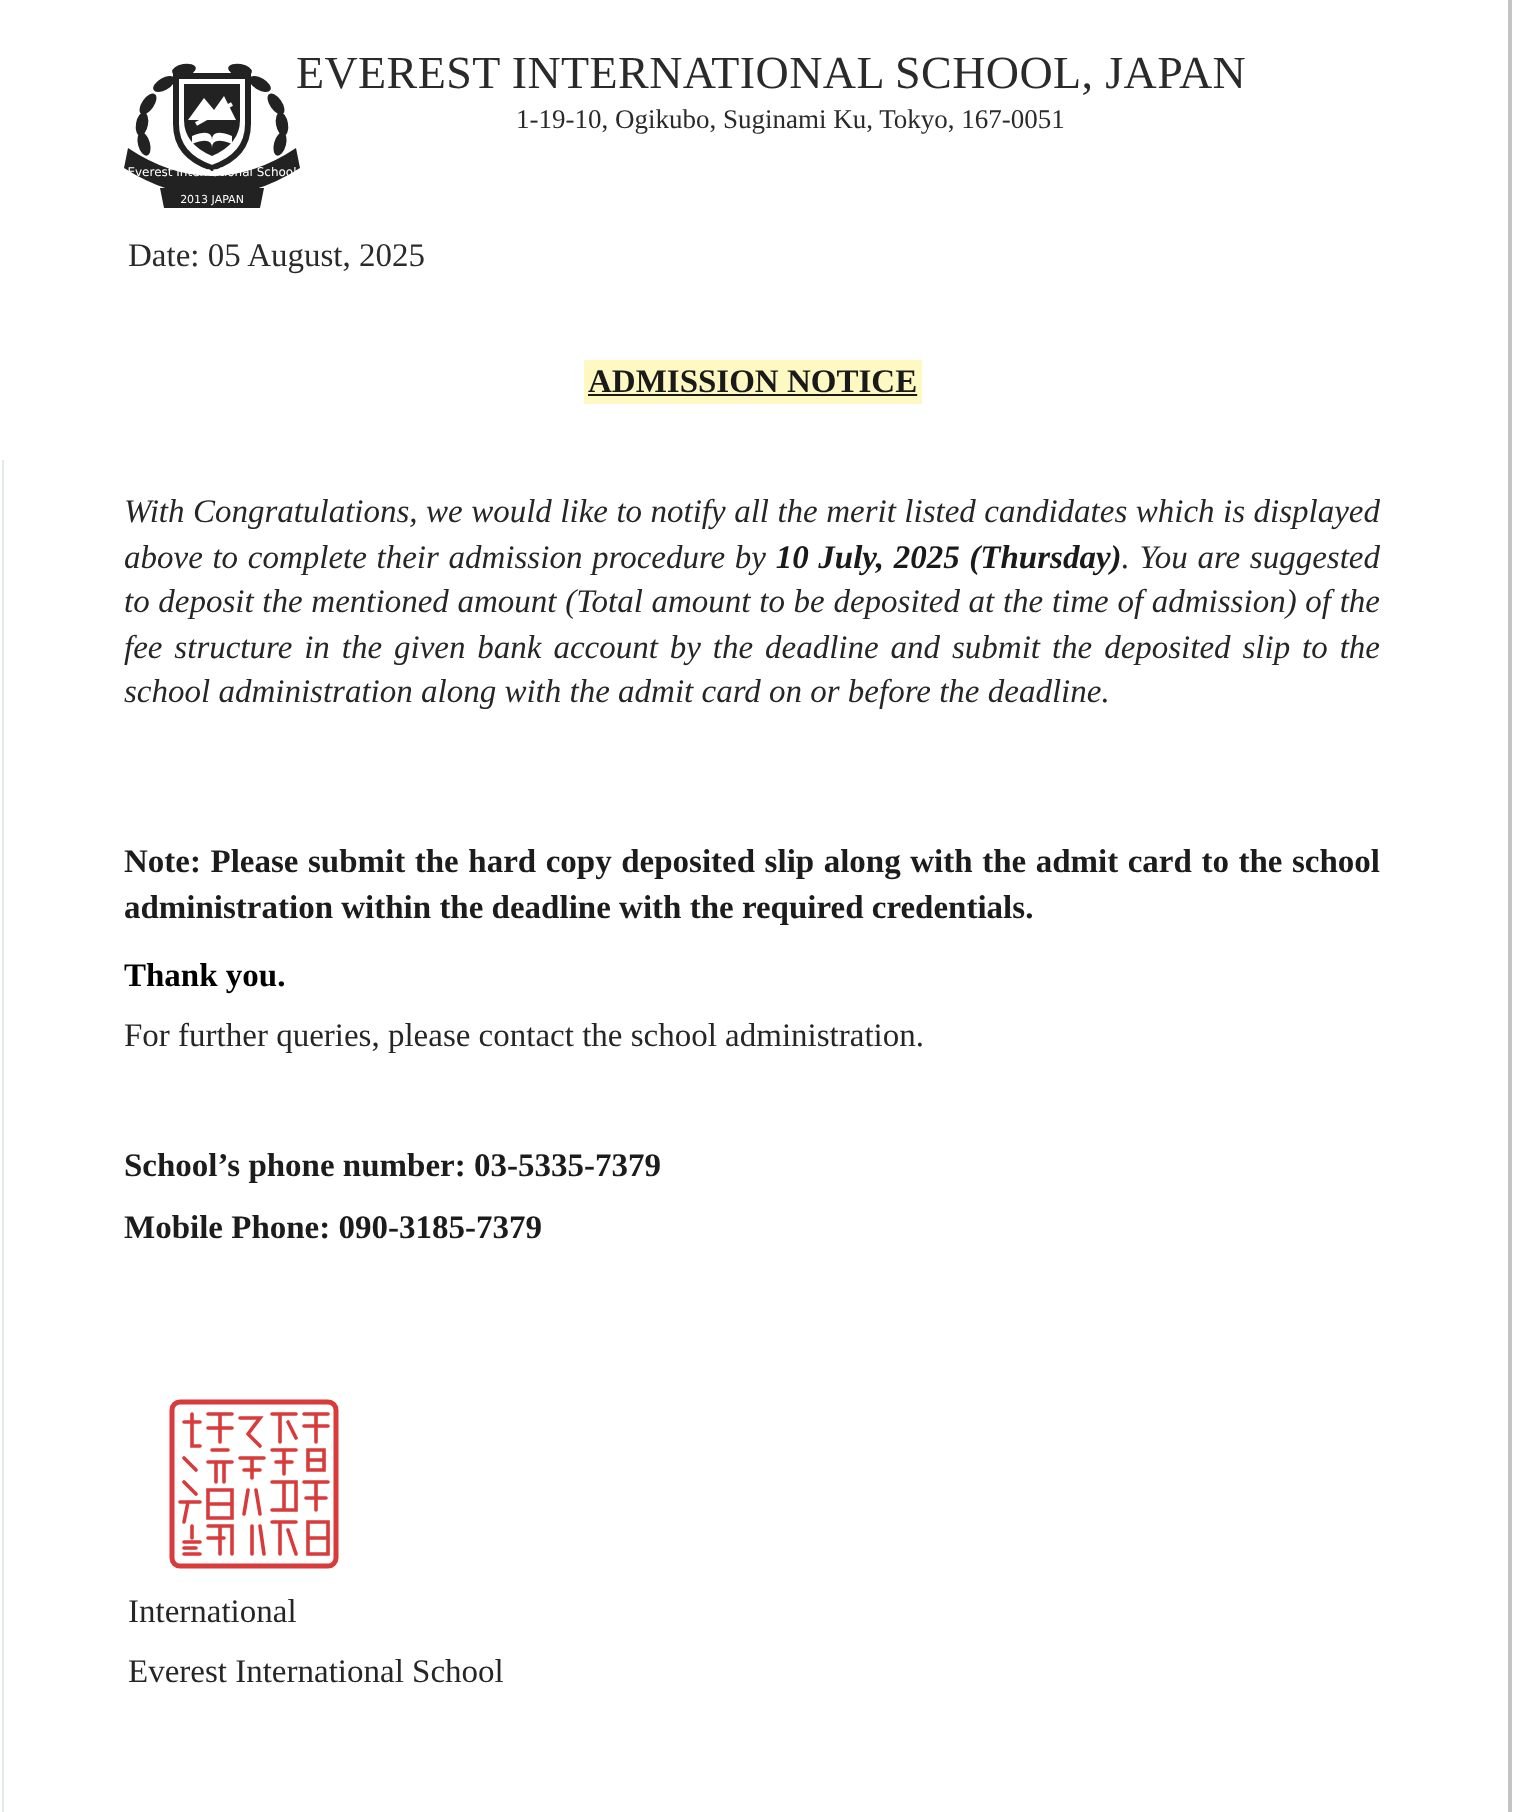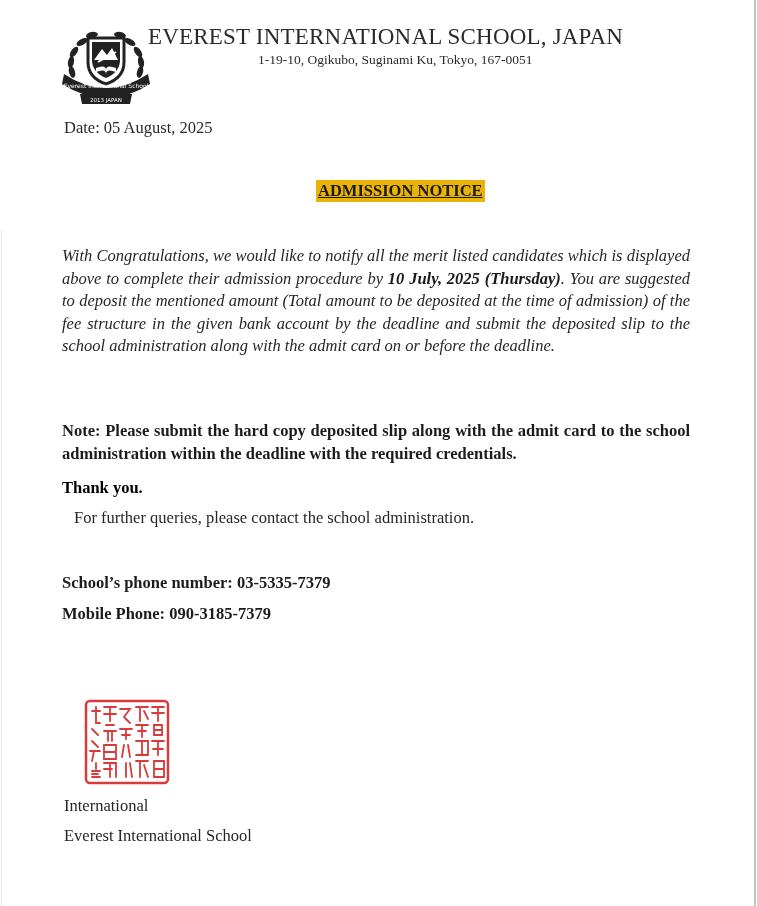--- a/index.html
+++ b/index.html
@@ -8,31 +8,31 @@
     .page-edge-right { position: absolute; left: 754px; top: 0; width: 2px; height: 906px; background: #c4c4c4; }
     .page-edge-left { position: absolute; left: 1px; top: 230px; width: 1px; height: 676px; background: #e3e8e8; }
 
     .logo { position: absolute; left: 60px; top: 22px; width: 92px; height: 84px; }
     .school-name { position: absolute; left: 148px; top: 24px; font-size: 23px; letter-spacing: 0.2px; color: #2a2a2a; white-space: nowrap; text-align: right; }
     .school-address { position: absolute; left: 258px; top: 52px; font-size: 13.5px; color: #2a2a2a; white-space: nowrap; }
 
     .date { position: absolute; left: 64px; top: 118px; font-size: 16.5px; color: #2a2a2a; white-space: nowrap; }
 
     .notice-title { position: absolute; left: 292px; top: 180px; font-size: 16.5px; font-weight: bold;
-                    background: #eab308; text-decoration: underline; padding: 0 2px; color: #1a1a1a; white-space: nowrap; line-height: 22px; margin-left: 24px; }
+                    background: #fef9c3; text-decoration: underline; padding: 0 2px; color: #1a1a1a; white-space: nowrap; line-height: 22px; }
 
     .body-para { position: absolute; left: 62px; top: 245px; width: 628px; font-size: 16.5px; line-height: 22.6px;
                  text-align: justify; color: #262626; font-style: italic; }
     .body-para b { color: #1a1a1a; }
 
     .note-para { position: absolute; left: 62px; top: 420px; width: 628px; font-size: 16.5px; line-height: 22.6px;
                  font-weight: bold; text-align: justify; color: #1c1c1c; }
 
     .thanks { position: absolute; left: 62px; top: 478px; font-size: 16.5px; font-weight: bold; color: #000000; white-space: nowrap; }
-    .queries { position: absolute; left: 74px; top: 508px; font-size: 16.5px; color: #262626; white-space: nowrap; }
+    .queries { position: absolute; left: 62px; top: 508px; font-size: 16.5px; color: #262626; white-space: nowrap; }
 
     .phone { position: absolute; left: 62px; top: 573px; font-size: 16.5px; font-weight: bold; color: #1c1c1c; white-space: nowrap; }
     .mobile { position: absolute; left: 62px; top: 604px; font-size: 16.5px; font-weight: bold; color: #1c1c1c; white-space: nowrap; }
 
     .seal { position: absolute; left: 84px; top: 699px; width: 86px; height: 86px; }
 
     .sig-role { position: absolute; left: 64px; top: 796px; font-size: 16.5px; color: #262626; white-space: nowrap; }
     .sig-org { position: absolute; left: 64px; top: 826px; font-size: 16.5px; color: #262626; white-space: nowrap; }
   </style>
 </head>

